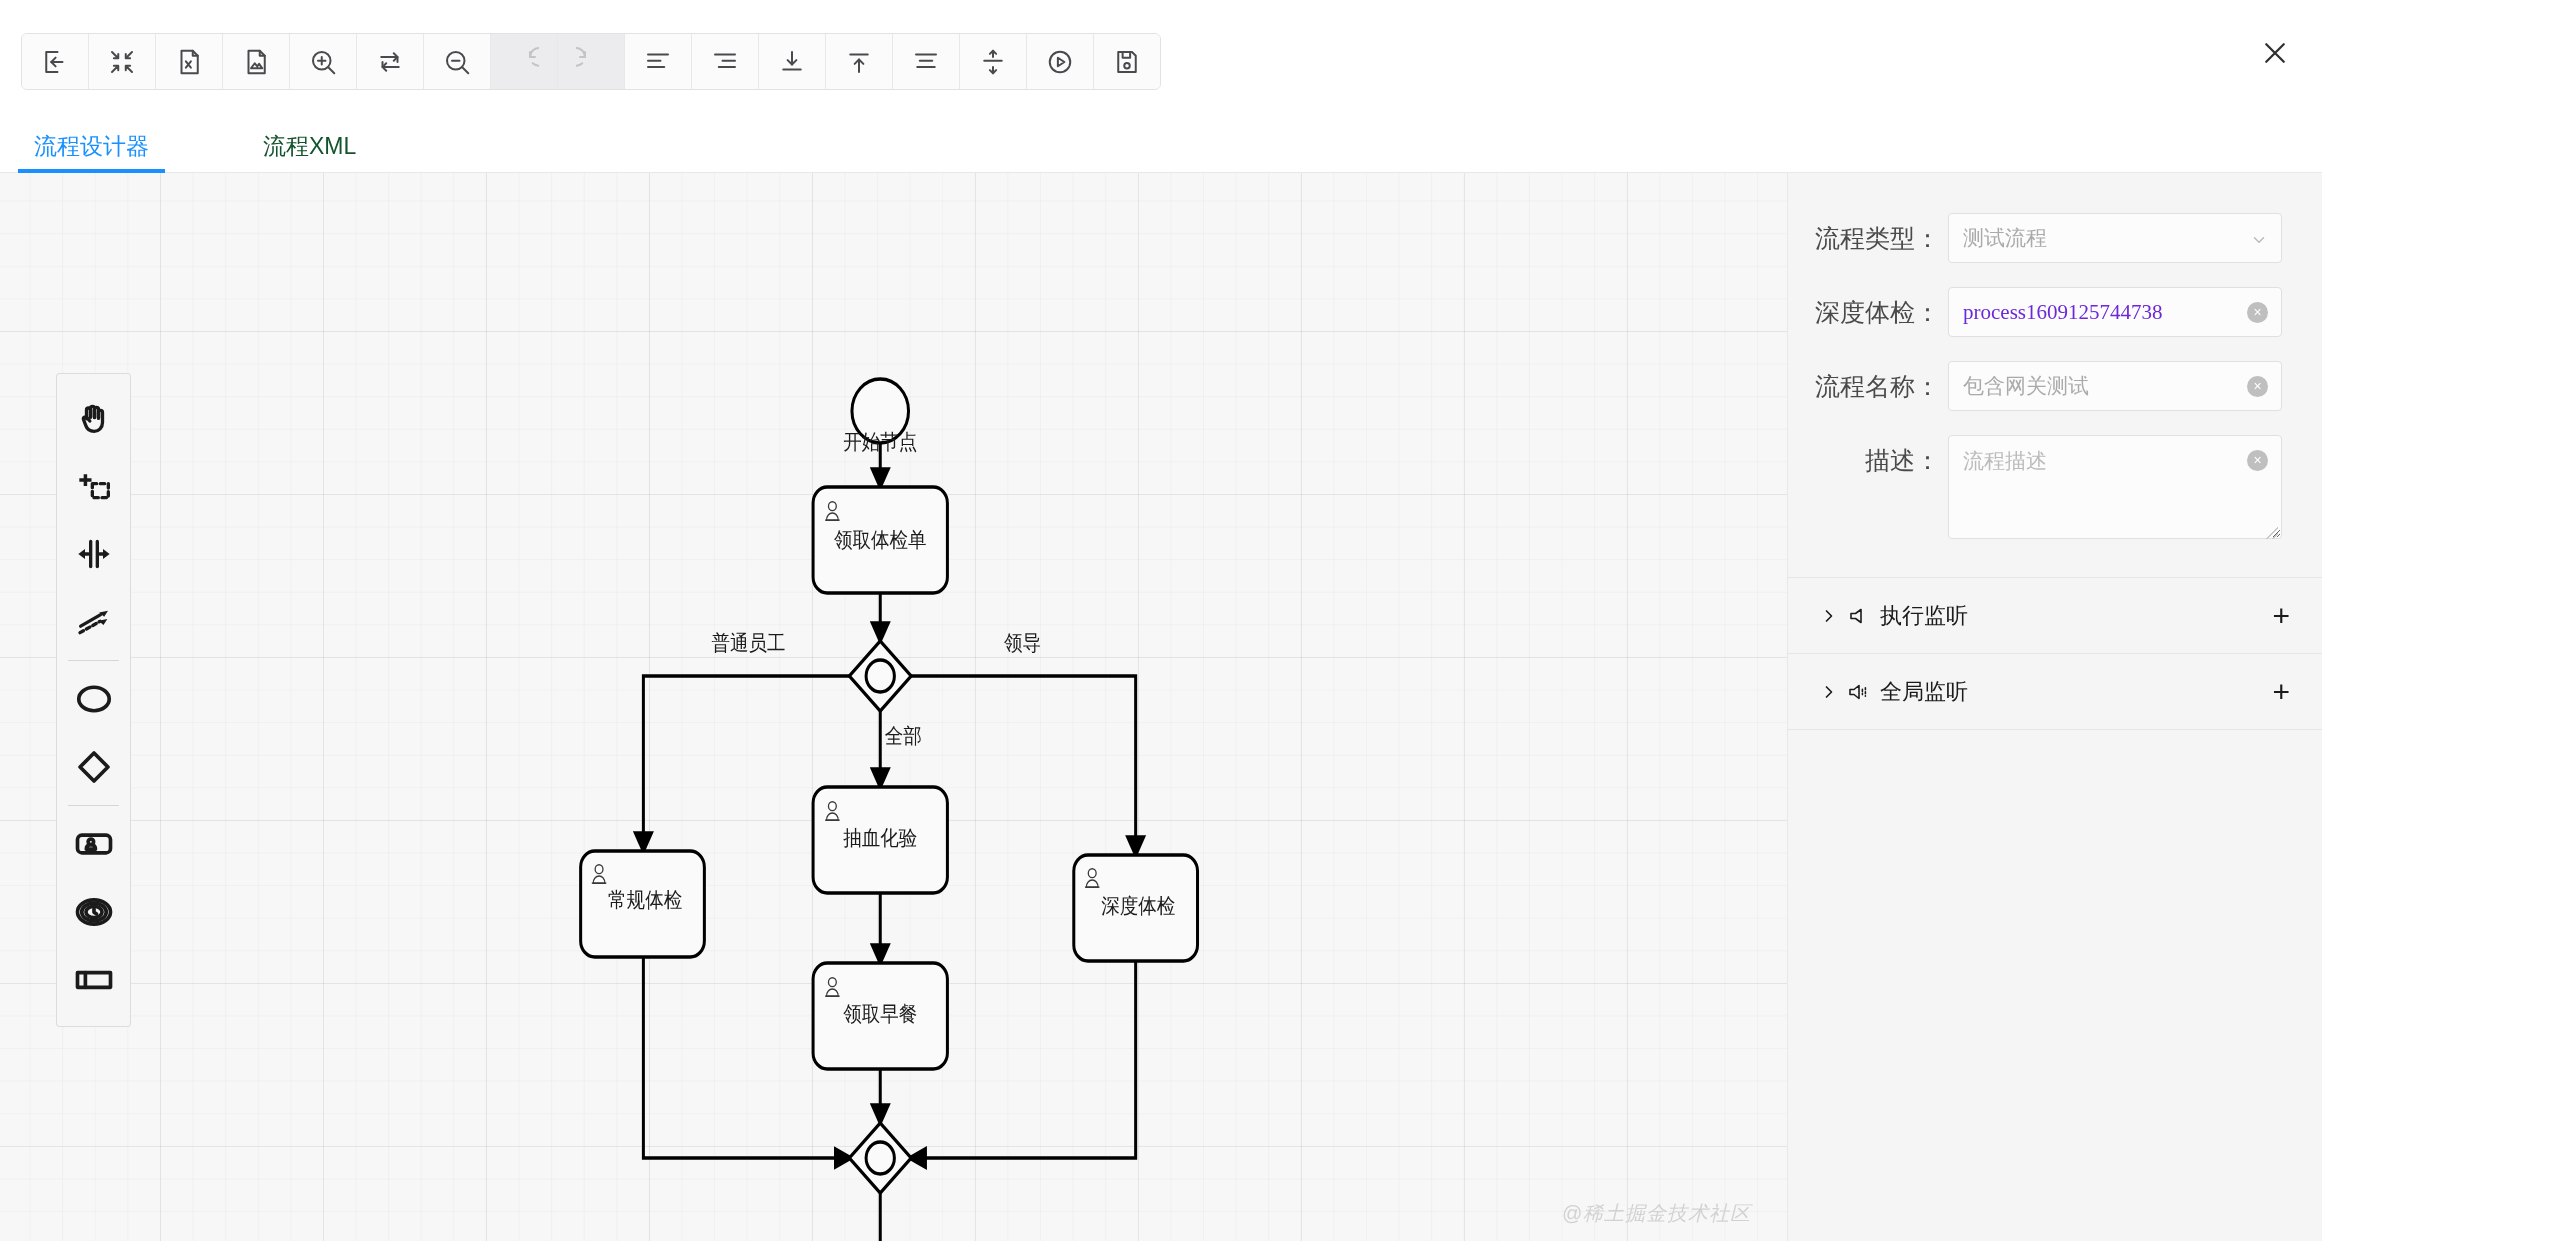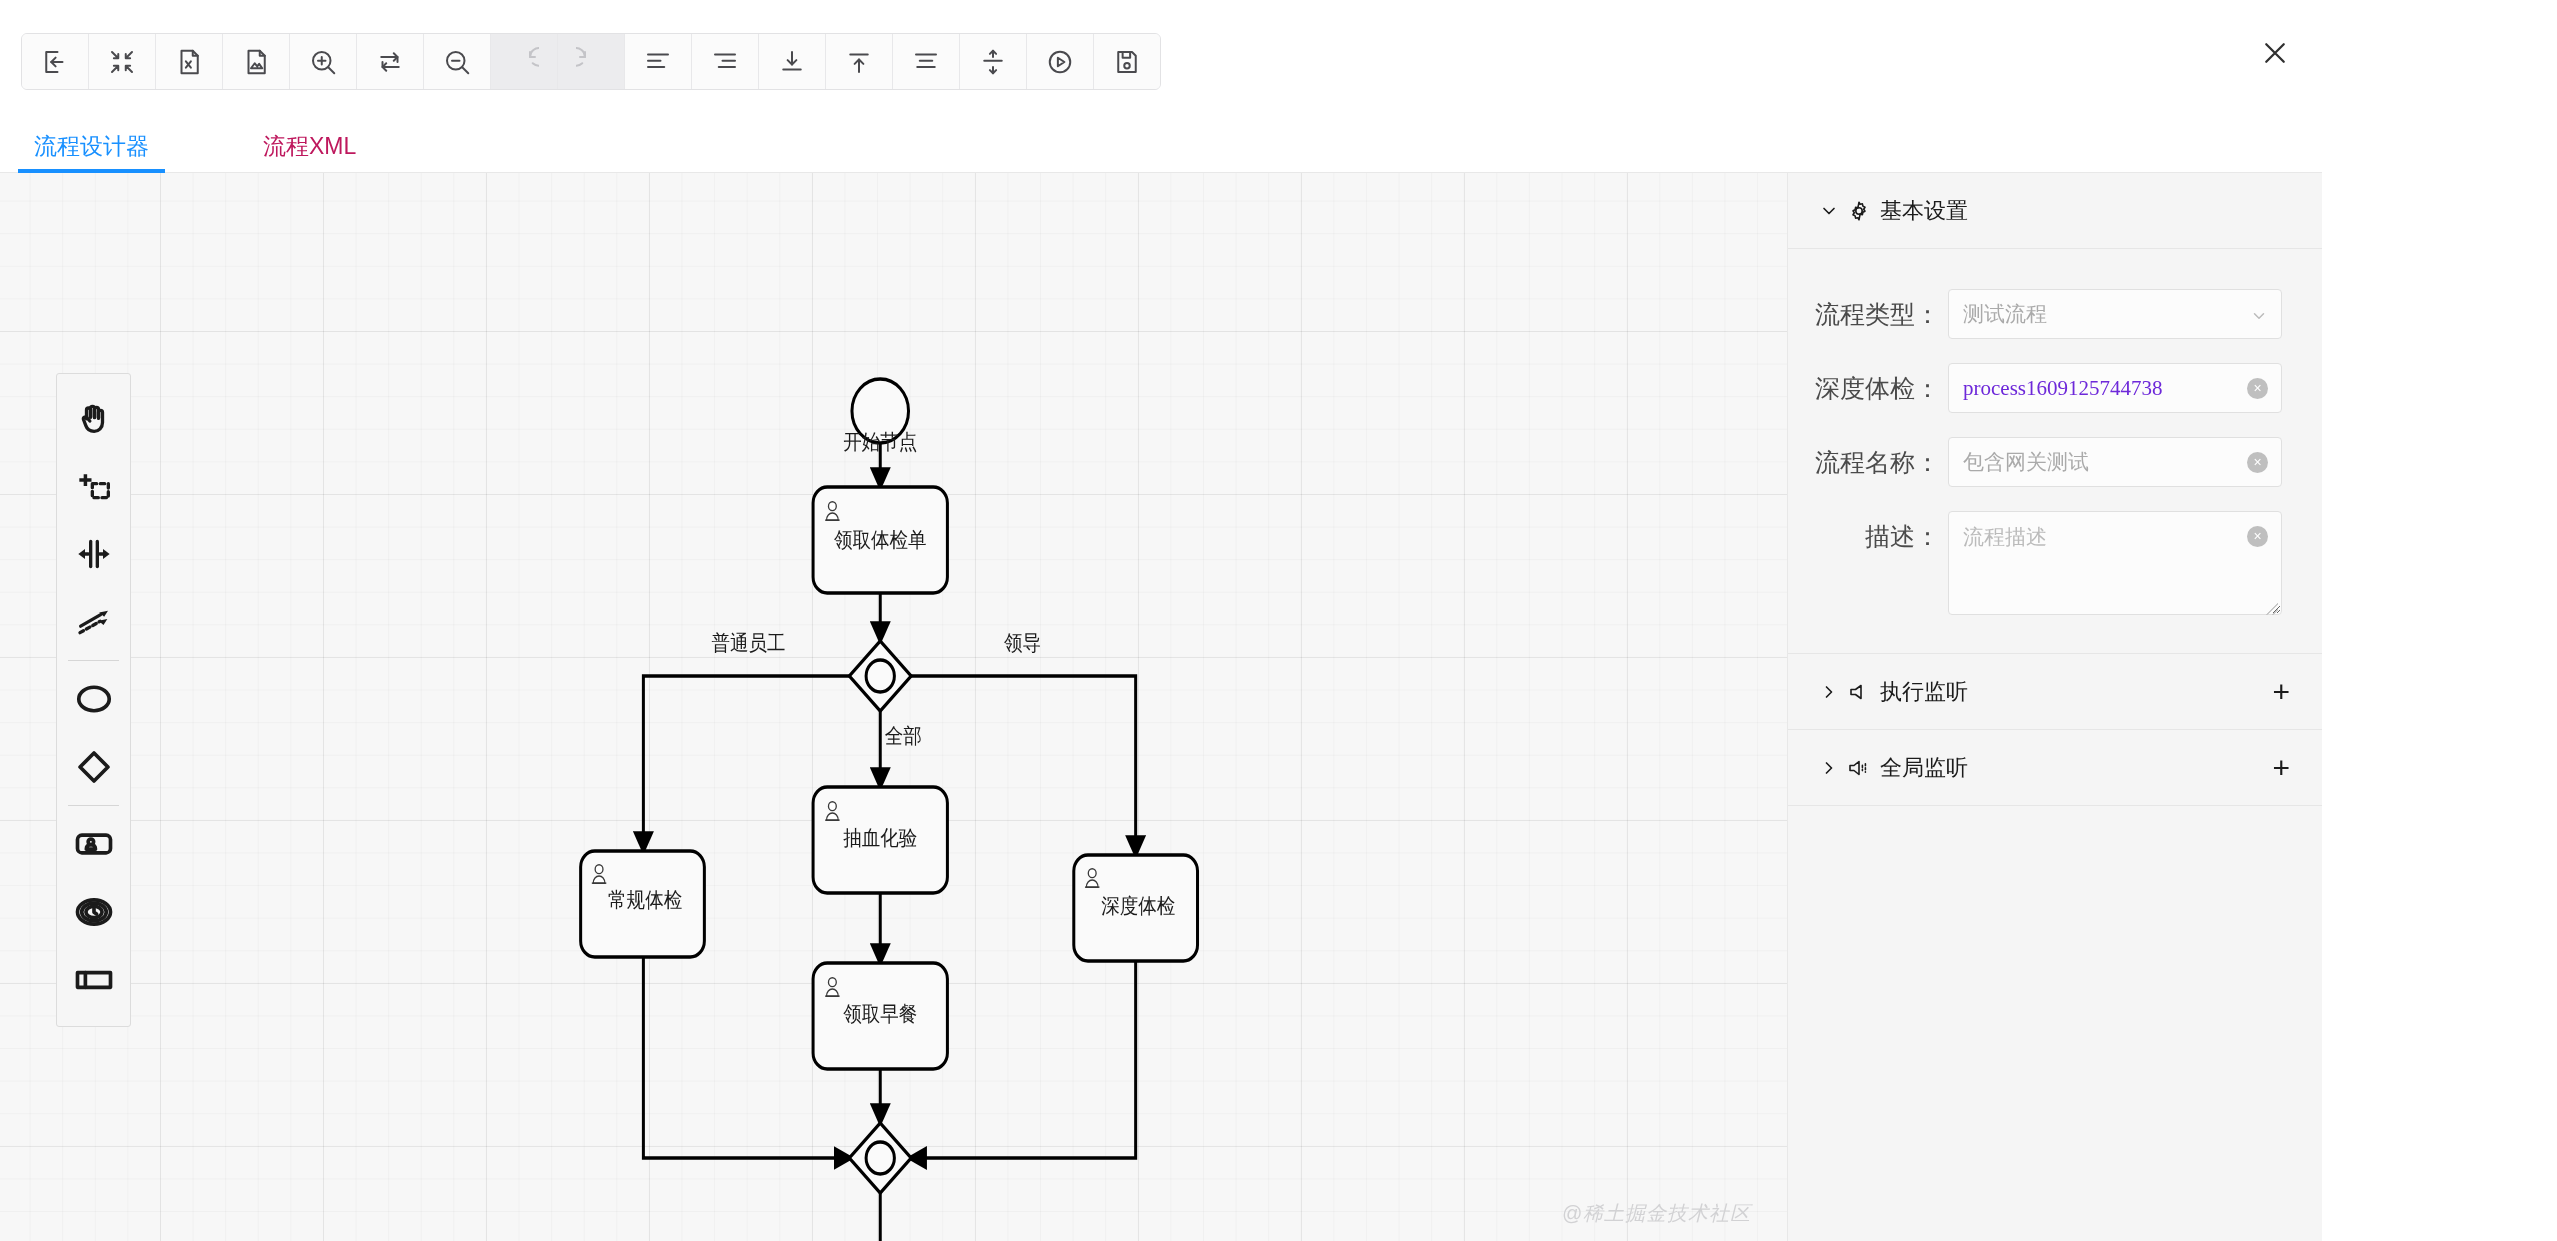--- a/index.html
+++ b/index.html
@@ -36,21 +36,21 @@
   .close-btn svg{stroke:#303030;stroke-width:1.8;stroke-linecap:round;fill:none;}
 
   
   .tabs{
     position:relative;height:68px;flex:0 0 68px;
     border-bottom:1px solid #e8e8e8;background:#fff;
     display:flex;align-items:flex-end;padding-left:18px;box-sizing:border-box;
   }
   .tab{
     position:relative;padding:0 16px 14px 16px;margin-right:82px;
-    font-size:23px;color:#be185d;cursor:pointer;line-height:1;
+    font-size:23px;color:#14532d;cursor:pointer;line-height:1;
   }
   .tab.active{color:#1890ff;}
   .tab.active:after{
     content:"";position:absolute;left:0;right:0;bottom:-1px;height:4px;background:#1890ff;
   }
 
   
   .body{flex:1;display:flex;position:relative;min-height:0;}
 
   
@@ -524,34 +524,20 @@
 
         <circle class="dg-shape-end" cx="996" cy="1120" r="28"></circle>
         <text class="dg-label" x="996" y="1160" text-anchor="middle">结束节点</text>
       </svg>
 
       <div class="watermark">@稀土掘金技术社区</div>
     </div>
 
     <div class="panel">
 
-      <div class="panel-section-head">
-        <span class="caret">
-          <svg width="20" height="20" viewBox="0 0 24 24">
-              <path d="M6 9l6 6 6-6"></path>
-            </svg>
-        </span>
-        <span class="sec-icon">
-          <svg width="24" height="24" viewBox="0 0 24 24">
-            <circle cx="12" cy="12" r="3.2"></circle>
-            <path d="M12 3.2l1.1 2.1 2.3-.5.5 2.3 2.1 1.1-1.3 2 1.3 2-2.1 1.1-.5 2.3-2.3-.5L12 20.8l-1.1-2.1-2.3.5-.5-2.3-2.1-1.1 1.3-2-1.3-2 2.1-1.1.5-2.3 2.3.5z"></path>
-          </svg>
-        </span>
-        <span class="sec-title">基本设置</span>
-      </div>
 
       <div class="panel-body">
 
         <div class="form-row">
           <div class="form-label">流程类型：</div>
           <div class="field">
             <input class="ctl" type="text" readonly="" value="测试流程" style="">
             <span class="sel-caret">
               <svg width="18" height="18" viewBox="0 0 24 24">
                   <path d="M6 9l6 6 6-6"></path>

